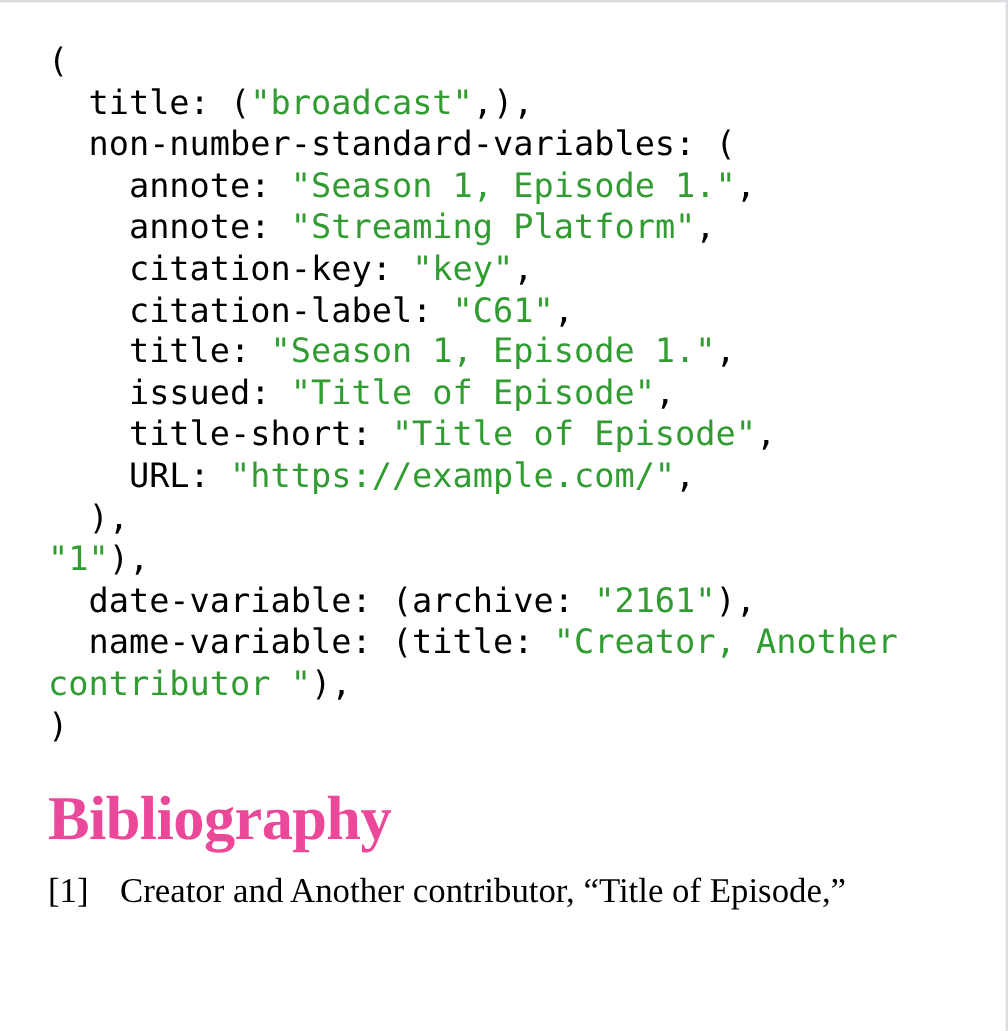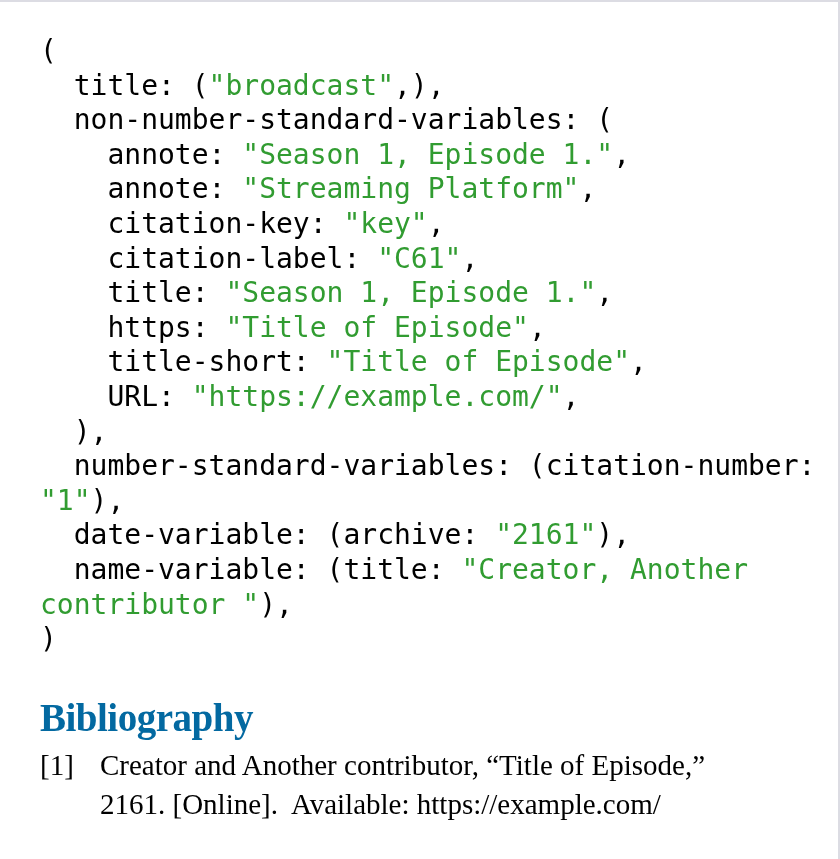--- a/index.html
+++ b/index.html
@@ -25,26 +25,26 @@
     font-family: "DejaVu Sans Mono", monospace;
     font-size: 28px;
     line-height: 34.6px;
     color: #000000;
   }
   .code-line { white-space: pre; }
   .code-line .str { color: var(--string-color, #319c31); }
   .code-line .pln { color: #000000; }
   
   .bib-heading {
-    margin: 36px 0 4px 40px;
+    margin: 36px 0 16px 40px;
     font-family: "Liberation Serif", serif;
     font-weight: bold;
-    font-size: 39px;
+    font-size: 52px;
     line-height: 49.5px;
-    color: #0369a1;
+    color: #ec4899;
     letter-spacing: -0.5px;
   }
   .bib-entry {
     margin: 4px 10px 0 40px;
     display: flex;
     font-size: 29px;
     line-height: 39px;
     font-family: "Liberation Serif", serif;
   }
   .entry-label {
@@ -61,37 +61,35 @@
 
   <div class="code-block">
       <div class="code-line"><span class="pln">(</span></div>
       <div class="code-line"><span class="pln">  title: (</span><span class="str">"broadcast"</span><span class="pln">,),</span></div>
       <div class="code-line"><span class="pln">  non-number-standard-variables: (</span></div>
       <div class="code-line"><span class="pln">    annote: </span><span class="str">"Season 1, Episode 1."</span><span class="pln">,</span></div>
       <div class="code-line"><span class="pln">    annote: </span><span class="str">"Streaming Platform"</span><span class="pln">,</span></div>
       <div class="code-line"><span class="pln">    citation-key: </span><span class="str">"key"</span><span class="pln">,</span></div>
       <div class="code-line"><span class="pln">    citation-label: </span><span class="str">"C61"</span><span class="pln">,</span></div>
       <div class="code-line"><span class="pln">    title: </span><span class="str">"Season 1, Episode 1."</span><span class="pln">,</span></div>
-      <div class="code-line"><span class="pln">    https: </span><span class="str">"Title of Episode"</span><span class="pln">,</span></div>
+      <div class="code-line"><span class="pln">    issued: </span><span class="str">"Title of Episode"</span><span class="pln">,</span></div>
       <div class="code-line"><span class="pln">    title-short: </span><span class="str">"Title of Episode"</span><span class="pln">,</span></div>
       <div class="code-line"><span class="pln">    URL: </span><span class="str">"https://example.com/"</span><span class="pln">,</span></div>
       <div class="code-line"><span class="pln">  ),</span></div>
-      <div class="code-line"><span class="pln">  number-standard-variables: (citation-number:</span></div>
       <div class="code-line"><span class="str">"1"</span><span class="pln">),</span></div>
       <div class="code-line"><span class="pln">  date-variable: (archive: </span><span class="str">"2161"</span><span class="pln">),</span></div>
       <div class="code-line"><span class="pln">  name-variable: (title: </span><span class="str">"Creator, Another</span></div>
       <div class="code-line"><span class="str">contributor "</span><span class="pln">),</span></div>
       <div class="code-line"><span class="pln">)</span></div>
     </div>
 
   <h1 class="bib-heading">Bibliography</h1>
 
   <div id="bib-entries">
       <div class="bib-entry">
         <div class="entry-label">[1]</div>
         <div class="entry-lines">
           <div class="entry-line">Creator and Another contributor, “Title of Episode,”</div>
-          <div class="entry-line">2161. [Online].  Available: https://example.com/</div>
         </div>
       </div>
     </div>
 
 </div>
 
 </body></html>

